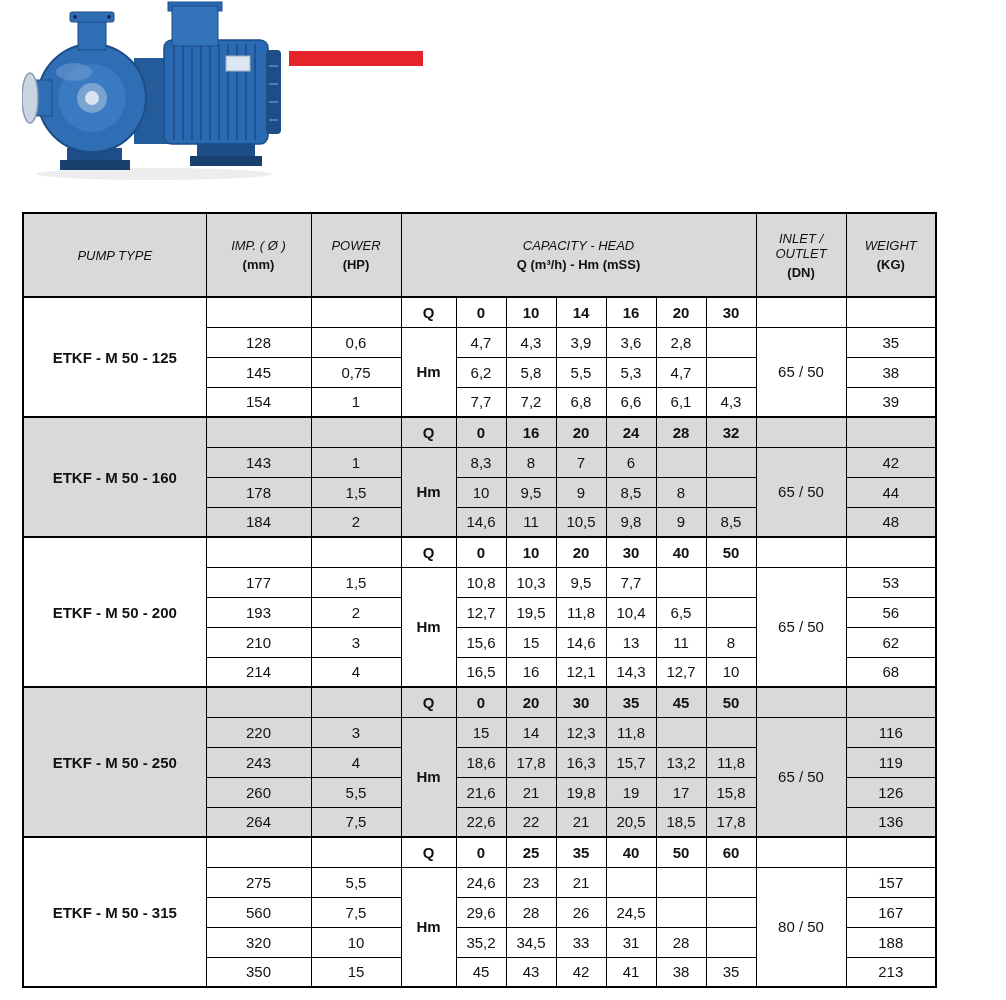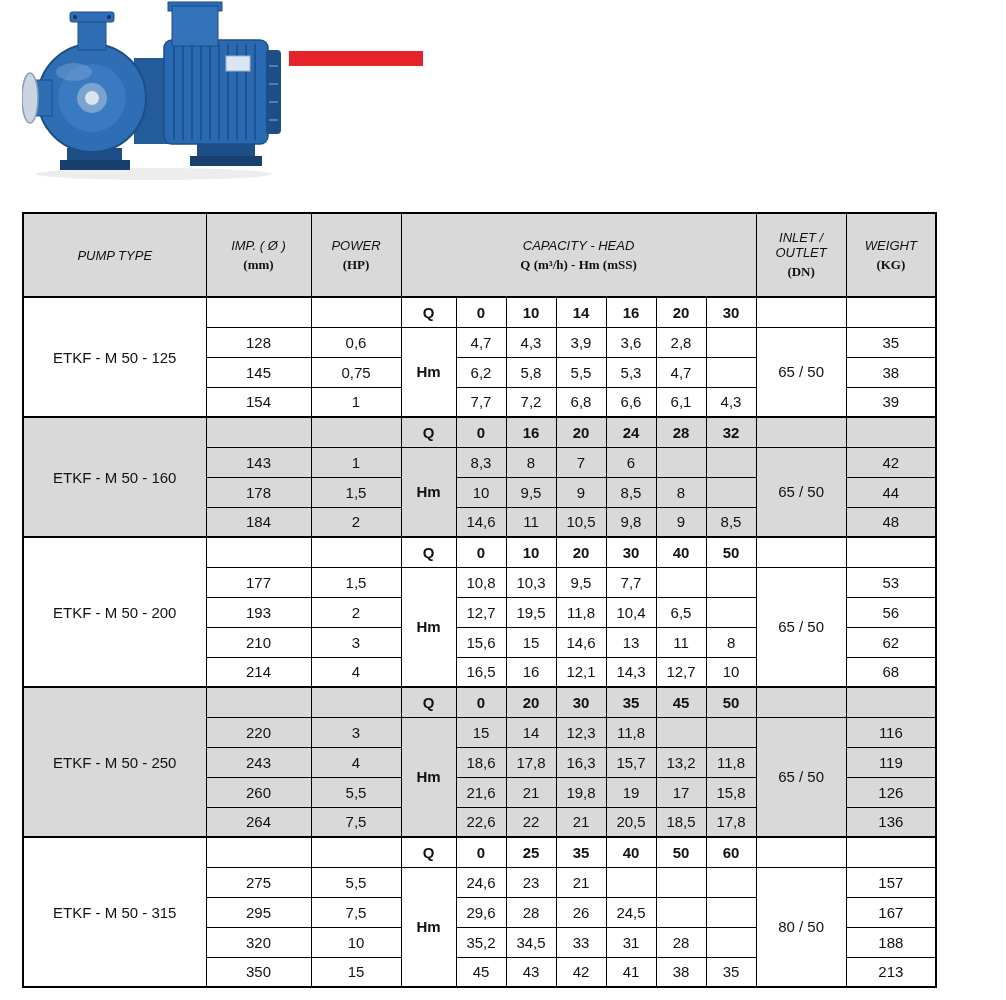--- a/index.html
+++ b/index.html
@@ -15,23 +15,23 @@
                 font-family:"Liberation Sans", sans-serif; }
   .red-bar { width:134px; height:15px; margin-top:15px; background:#e6222a; }
 
   
   table.spec { border-collapse:collapse; table-layout:fixed; width:913px;
                margin-top:20px; border:2px solid #000; }
   .spec th, .spec td { border:1px solid #000; text-align:center; vertical-align:middle;
                        overflow:hidden; padding:0; }
   .spec thead th { height:84px; background:#d9d9d9; font-weight:normal; }
   .hl1 { font-style:italic; font-size:13px; }
-  .hl2 { font-style:normal; font-weight:bold; font-size:13px; margin-top:4px;font-family:Liberation Serif, serif; }
+  .hl2 { font-style:normal; font-weight:bold; font-size:13px; margin-top:4px; }
   .spec tbody td { height:30px; font-size:15px; }
-  td.pt { font-weight:normal; font-size:15px; }
+  td.pt { font-weight:bold; font-size:15px; }
   td.b  { font-weight:bold; }
   tr.shaded td { background:#d9d9d9; }
   tr.group-start td { border-top:2px solid #000; }
   .spec thead th { border-bottom:2px solid #000; }
 </style>
 </head>
 <body>
 
 <div class="page">
 
@@ -377,21 +377,21 @@
           <td>24,6</td>
           <td>23</td>
           <td>21</td>
           <td></td>
           <td></td>
           <td></td>
           <td rowspan="4">80 / 50</td>
           <td>157</td>
         </tr>
         <tr>
-          <td>295</td>
+          <td>560</td>
           <td>7,5</td>
           <td>29,6</td>
           <td>28</td>
           <td>26</td>
           <td>24,5</td>
           <td></td>
           <td></td>
           <td>167</td>
         </tr>
         <tr>

